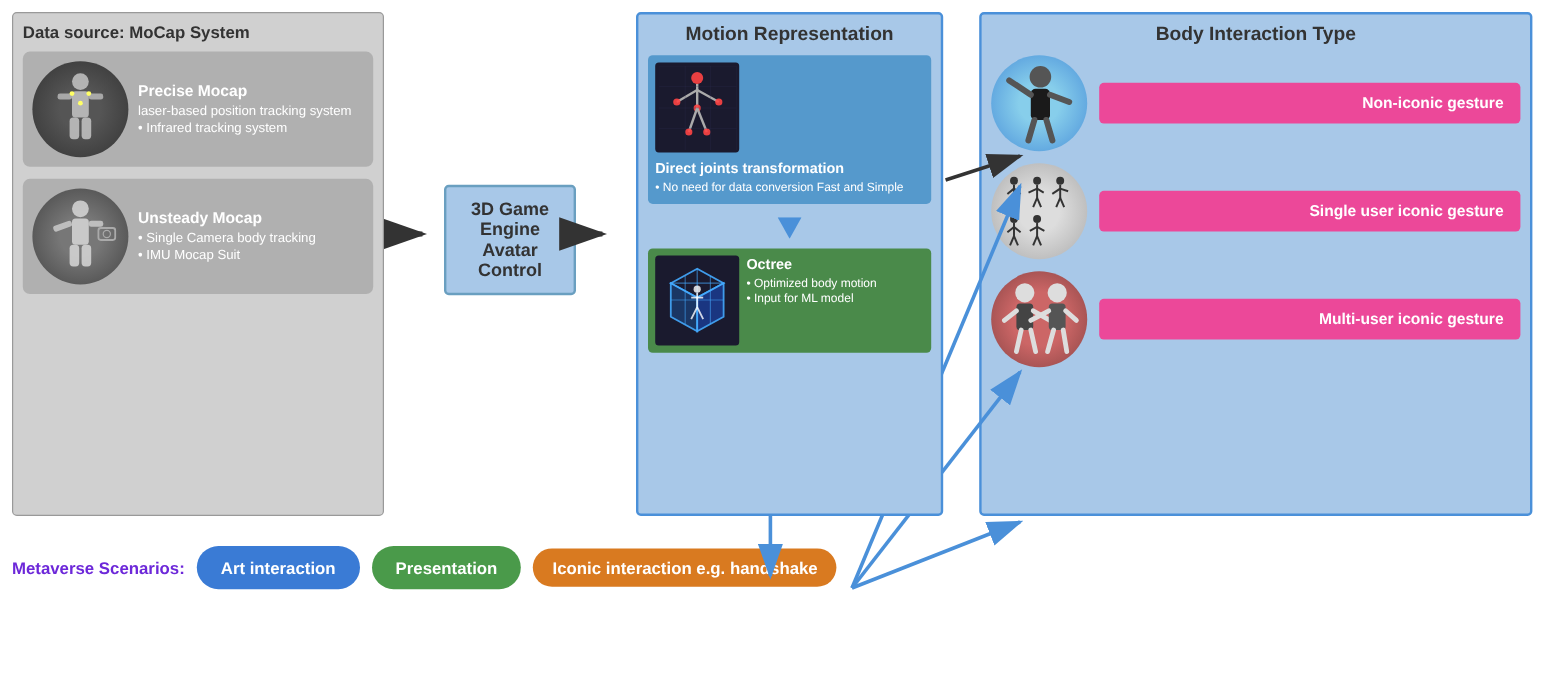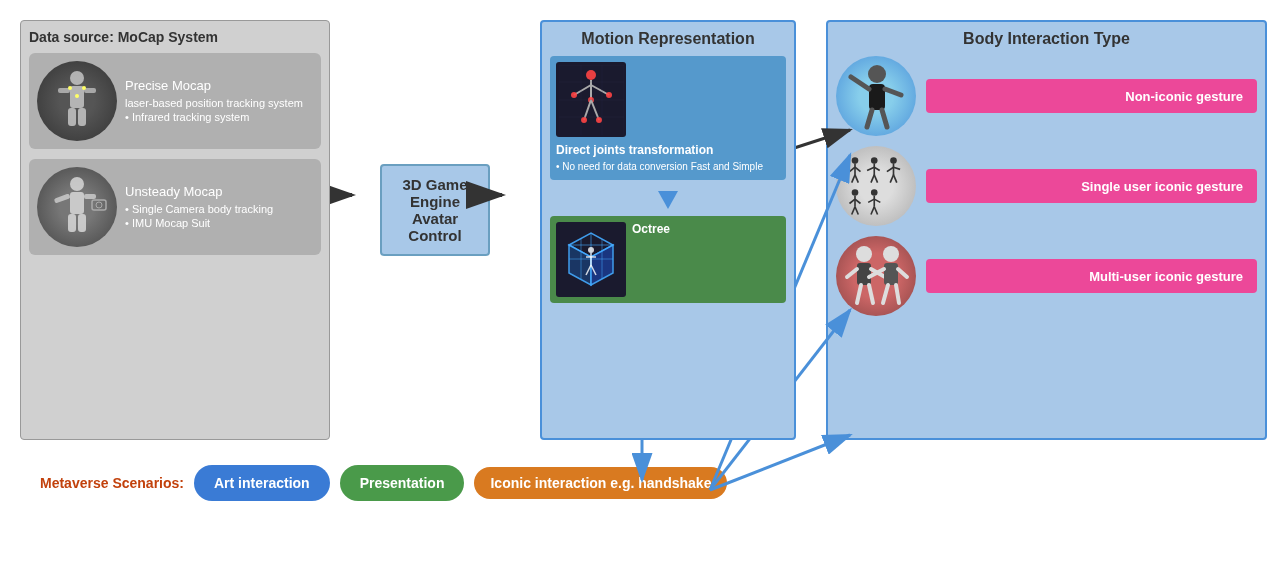--- a/index.html
+++ b/index.html
@@ -9,21 +9,21 @@
       width: 1287px;
       height: 566px;
       overflow: hidden;
       position: relative;
     }
 
     .diagram {
       width: 1287px;
       height: 566px;
       position: relative;
-      padding: 20px;
+      padding: 10px;
       display: flex;
       flex-direction: column;
     }
 
     
     .data-source-box {
       background: #d0d0d0;
       border: 1.5px solid #999;
       border-radius: 4px;
       width: 310px;
@@ -69,21 +69,21 @@
     .mocap-image-unsteady {
       background: radial-gradient(circle, #777 30%, #444 100%);
     }
 
     .mocap-content {
       flex: 1;
     }
 
     .mocap-title {
       font-size: 13px;
-      font-weight: normal;
+      font-weight: bold;
       color: white;
       margin-bottom: 4px;
     }
 
     .mocap-list {
       list-style: none;
       padding: 0;
     }
 
     .mocap-list li {
@@ -299,23 +299,22 @@
       flex-direction: row;
       align-items: center;
       padding: 6px 0 0 0;
       gap: 10px;
       height: 80px;
     }
 
     .metaverse-label {
       font-size: 14px;
       font-weight: bold;
-      color: #c2410c;
+      color: #6d28d9;
       white-space: nowrap;
-      margin-left: 20px;
     }
 
     .scenario-pill {
       border-radius: 30px;
       padding: 10px 20px;
       font-size: 14px;
       font-weight: bold;
       color: white;
       display: flex;
       align-items: center;
@@ -515,20 +514,24 @@
 
             <circle cx="32" cy="25" r="3" fill="#fff" opacity="0.8"></circle>
             <line x1="32" y1="28" x2="32" y2="40" stroke="#fff" stroke-width="1.5" opacity="0.8"></line>
             <line x1="27" y1="32" x2="37" y2="32" stroke="#fff" stroke-width="1.5" opacity="0.8"></line>
             <line x1="32" y1="40" x2="27" y2="50" stroke="#fff" stroke-width="1.5" opacity="0.8"></line>
             <line x1="32" y1="40" x2="37" y2="50" stroke="#fff" stroke-width="1.5" opacity="0.8"></line>
           </svg>
         </div>
         <div class="octree-content">
           <div class="octree-title">Octree</div>
+          <ul class="octree-list">
+            <li>Optimized body motion</li>
+            <li>Input for ML model</li>
+          </ul>
         </div>
       </div>
     </div>
 
     <div style="width:20px; display:flex; align-items:center; justify-content:center; margin-top:-60px;">
     </div>
 
     <div class="body-interaction-box">
       <div class="body-interaction-title">Body Interaction Type</div>
 

